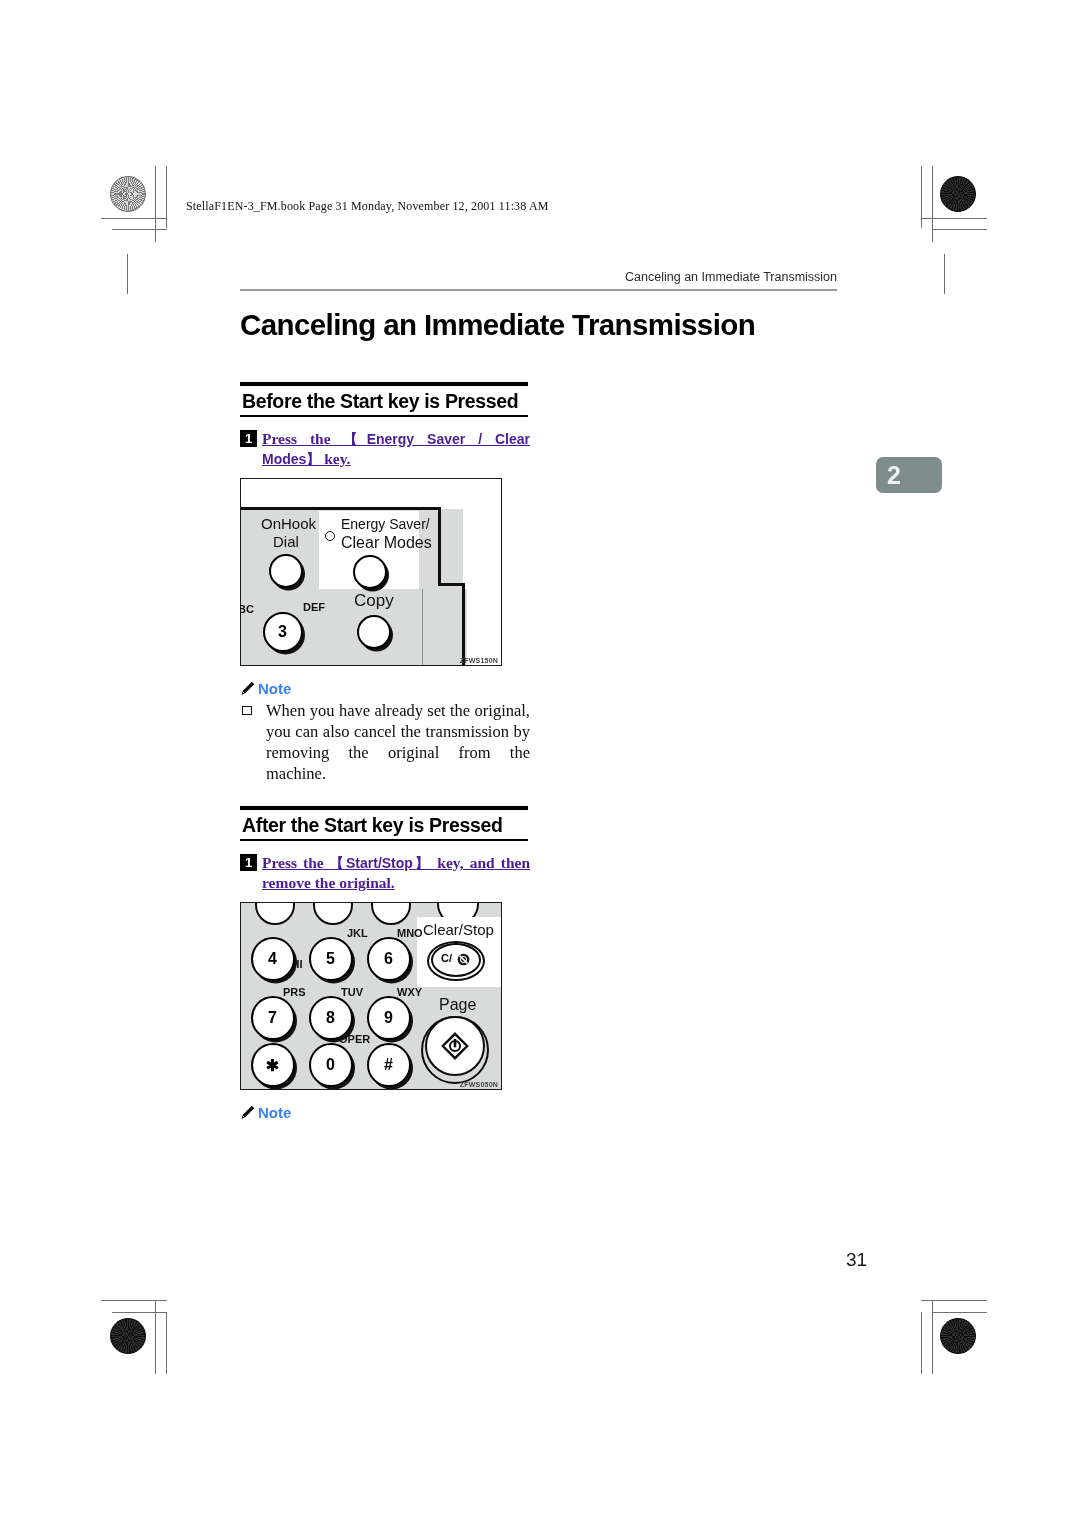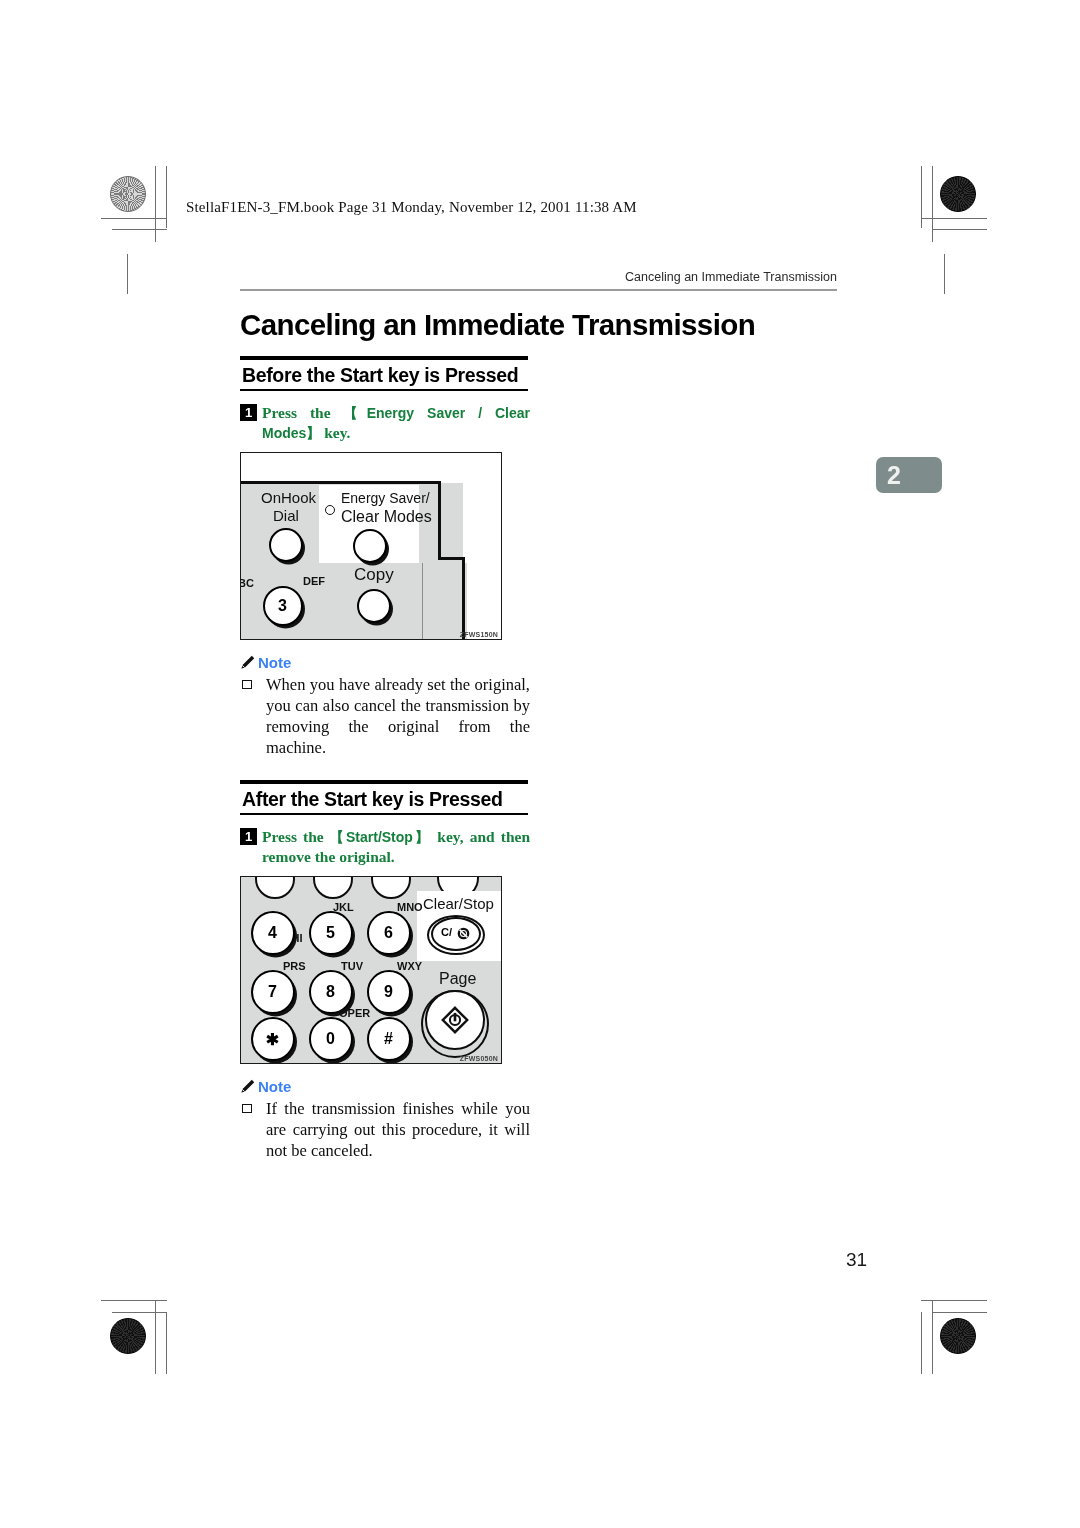--- a/index.html
+++ b/index.html
@@ -53,21 +53,21 @@
   }
   .crop-line.h { height: 1.2px; }
   .crop-line.v { width: 1.2px; }
 
   
   #file-header {
     position: absolute;
     left: 186px;
     top: 199px;
     font-family: "Liberation Serif", serif;
-    font-size: 15px;
+    font-size: 12px;
     color: #111;
     white-space: nowrap;
     letter-spacing: 0.15px;
   }
 
   
   #running-header {
     position: absolute;
     right: 243px;
     top: 270px;
@@ -119,21 +119,21 @@
     font-family: "Liberation Sans", sans-serif;
     font-size: 29.5px;
     font-weight: bold;
     letter-spacing: -0.6px;
     color: #000;
     white-space: nowrap;
     line-height: 38px;
   }
 
   .section-head {
-    margin-top: 12px;
+    margin-top: 38px;
     width: 288px;
   }
   .section-head .rule-top {
     height: 3.6px;
     background: #000;
   }
   .section-head .rule-bot {
     height: 2.4px;
     background: #000;
   }
@@ -166,23 +166,24 @@
     font-size: 13px;
     font-weight: bold;
     text-align: center;
     line-height: 17px;
   }
   .step .step-text {
     margin-left: 22px;
     font-family: "Liberation Serif", serif;
     font-size: 15.5px;
     font-weight: bold;
-    color: #15803d;
+    color: #4c1d95;
     line-height: 20px;
     text-align: justify;
+    text-decoration: underline;
   }
   .step .step-text .keycap {
     font-family: "Liberation Sans", sans-serif;
     font-size: 14px;
     font-weight: bold;
   }
 
   
   .figure {
     position: relative;
@@ -474,21 +475,21 @@
           <rect x="14.6" y="8.4" width="2.8" height="9" fill="#111"></rect>
         </svg>
       </div>
 
       <div>
 
         <div class="keysub" style="left:42px;top:24px;margin-top:31px;">GHI</div>
         <div class="btn-circle flat" style="left:10px;top:34px;width:44px;height:44px;box-shadow:2.5px 3px 0 -0.5px #111;">
           <div class="keynum" style="left:0;top:11px;width:39px;">4</div>
         </div>
-        <div class="keysub" style="left:92px;top:24px;">JKL</div>
+        <div class="keysub" style="left:106px;top:24px;">JKL</div>
         <div class="btn-circle flat" style="left:68px;top:34px;width:44px;height:44px;box-shadow:2.5px 3px 0 -0.5px #111;">
           <div class="keynum" style="left:0;top:11px;width:39px;">5</div>
         </div>
         <div class="keysub" style="left:156px;top:24px;">MNO</div>
         <div class="btn-circle flat" style="left:126px;top:34px;width:44px;height:44px;box-shadow:2.5px 3px 0 -0.5px #111;">
           <div class="keynum" style="left:0;top:11px;width:39px;">6</div>
         </div>
 
         <div class="keysub" style="left:42px;top:83px;">PRS</div>
         <div class="btn-circle flat" style="left:10px;top:93px;width:44px;height:44px;box-shadow:2.5px 3px 0 -0.5px #111;">
@@ -519,23 +520,19 @@
     </div>
 
     <div class="note">
       <div class="pencil">
         <svg viewBox="0 0 16 16" width="15" height="15" aria-hidden="true">
           <path d="M12.6 0.8 L15.2 3.4 L5.6 13 L1.4 14.6 L3 10.4 Z" fill="#111"></path>
           <path d="M2.6 11.2 L4.8 13.4" stroke="#fff" stroke-width="1"></path>
         </svg>
       </div>
       <div class="note-head">Note</div>
-      <div class="note-item">
-        <div class="bullet"></div>
-        <div class="note-text">If the transmission finishes while you are carrying out this procedure, it will not be canceled.</div>
-      </div>
     </div>
 
   </div>
 
   <div id="page-number">31</div>
 
 </div>
 
 </body></html>

